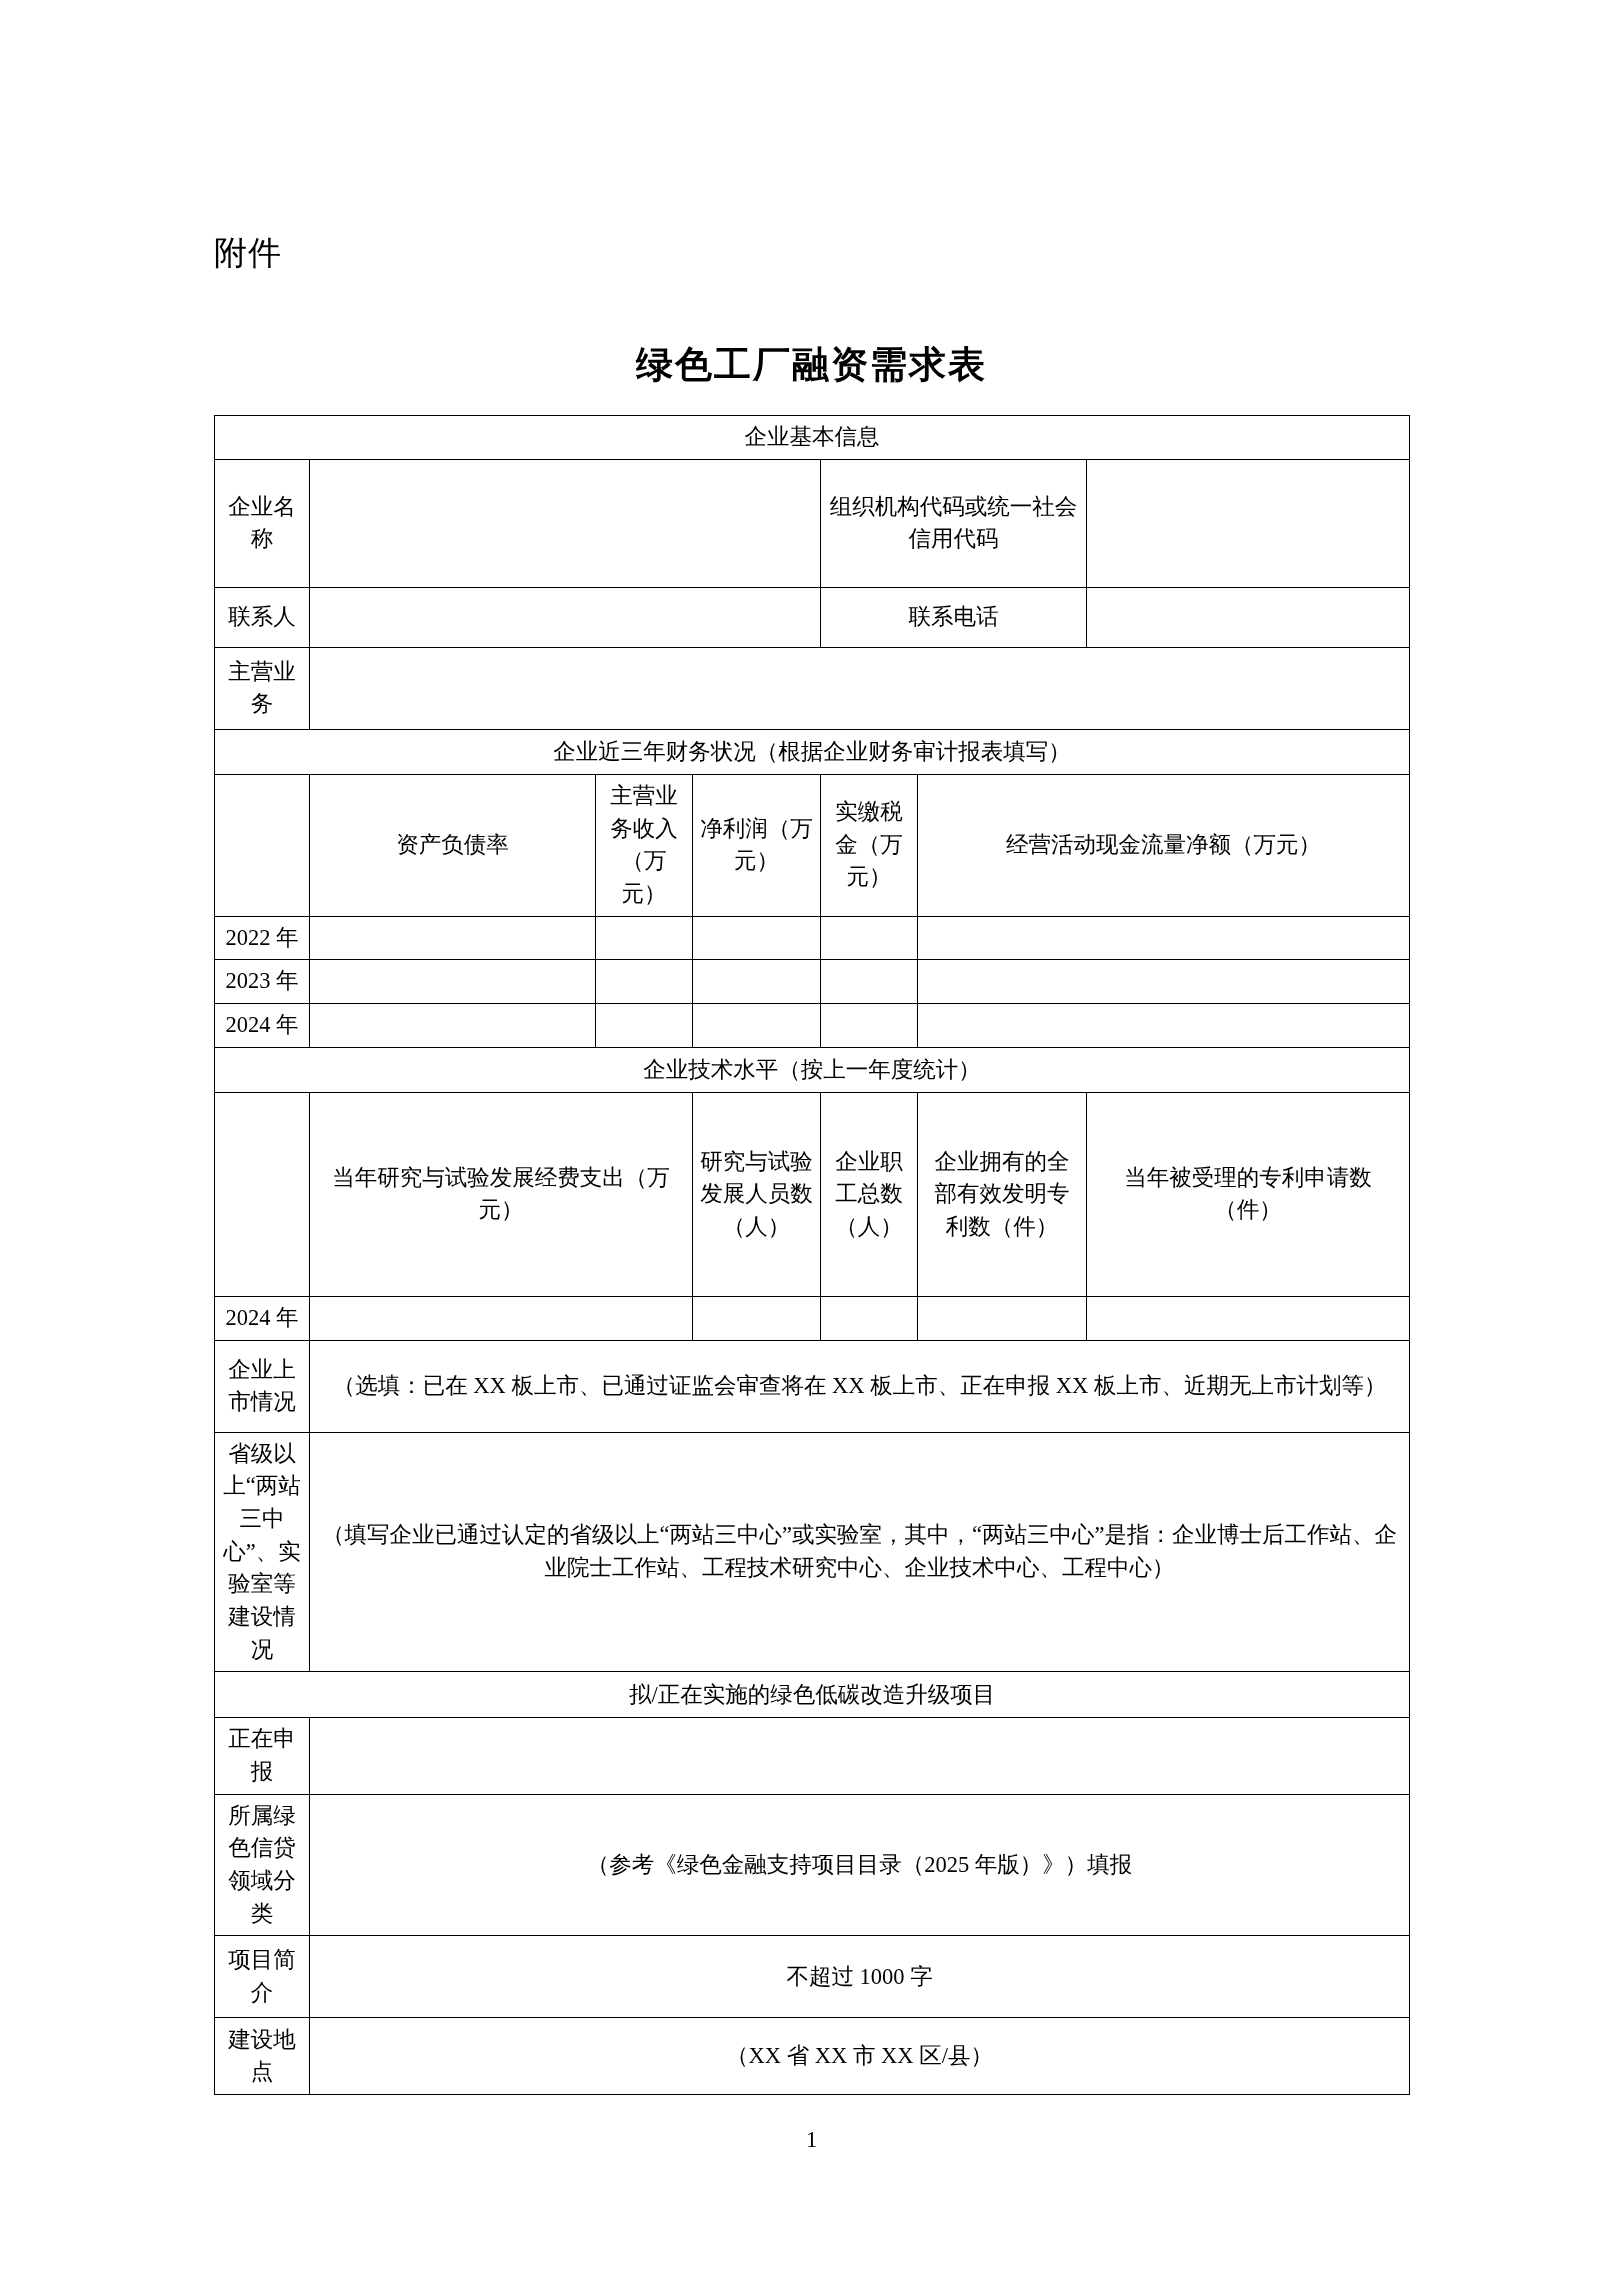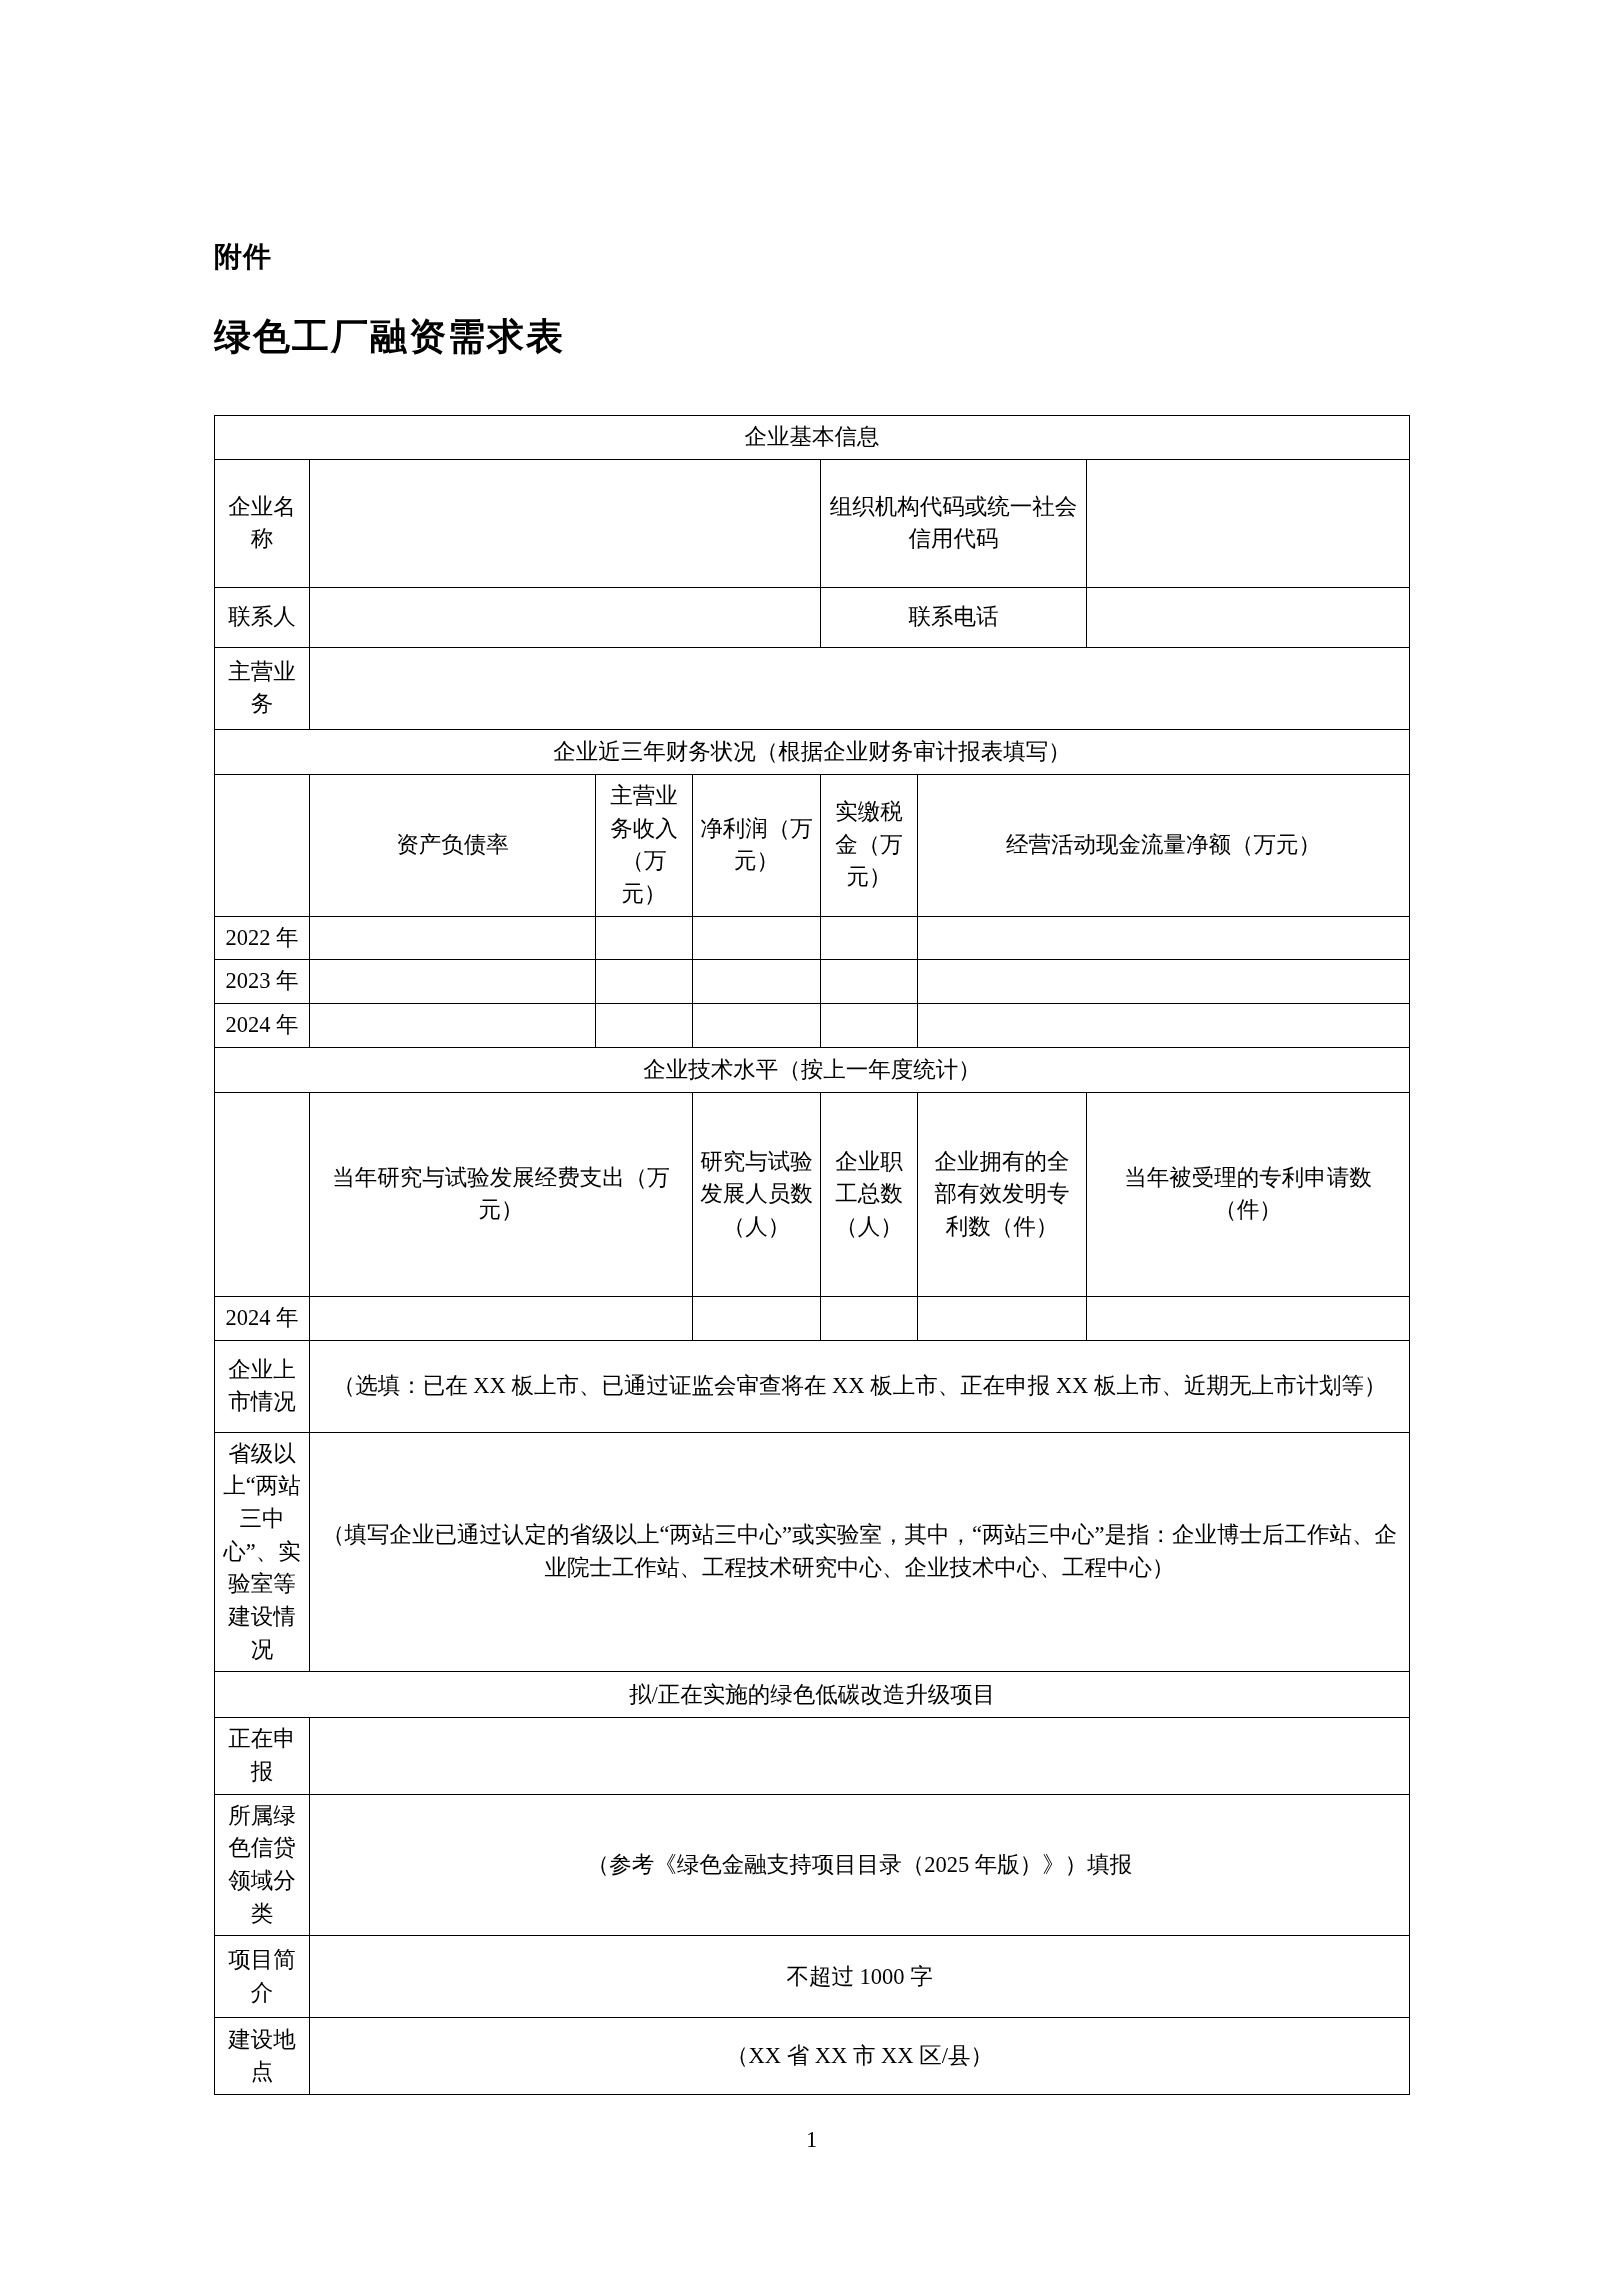--- a/index.html
+++ b/index.html
@@ -17,33 +17,33 @@
   }
   .page {
     position: absolute;
     left: 0; top: 0;
     width: 1623px;
     height: 2295px;
   }
   .attachment-label {
     position: absolute;
     left: 214px;
-    top: 240px;
-    font-size: 28px;
+    top: 233px;
+    font-size: 33px;
     line-height: 1.2;
     letter-spacing: 1px;
     font-family: "Liberation Sans", "DejaVu Sans", sans-serif;
-    font-weight: 700;
+    font-weight: 400;
   }
   .doc-title {
     position: absolute;
     left: 214px;
-    top: 312px;
+    top: 340px;
     width: 1195px;
-    text-align: left;
+    text-align: center;
     font-size: 37px;
     font-weight: bold;
     letter-spacing: 2px;
     font-family: "Liberation Serif", "DejaVu Serif", serif;
   }
   table.form {
     position: absolute;
     left: 214px;
     top: 415px;
     width: 1195px;

